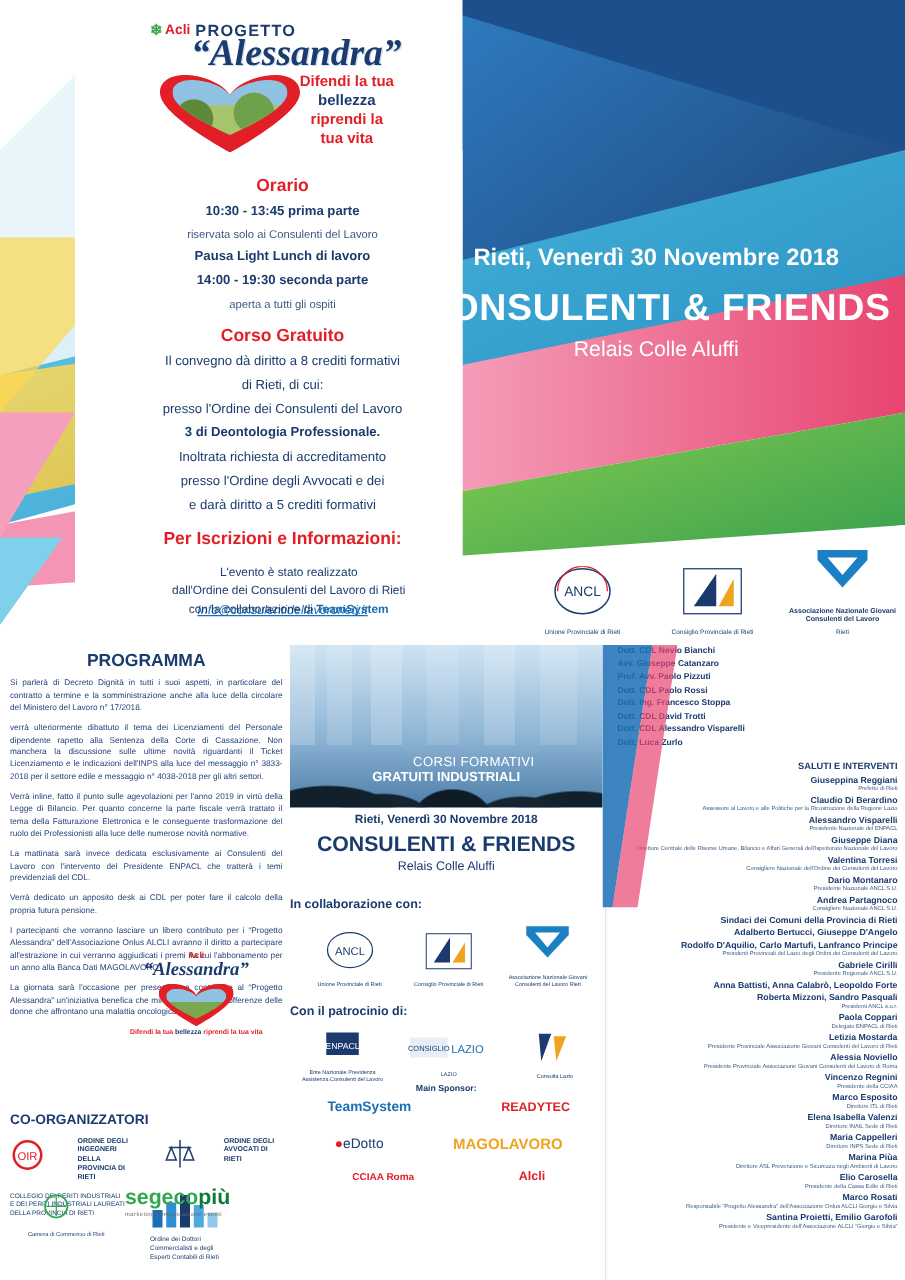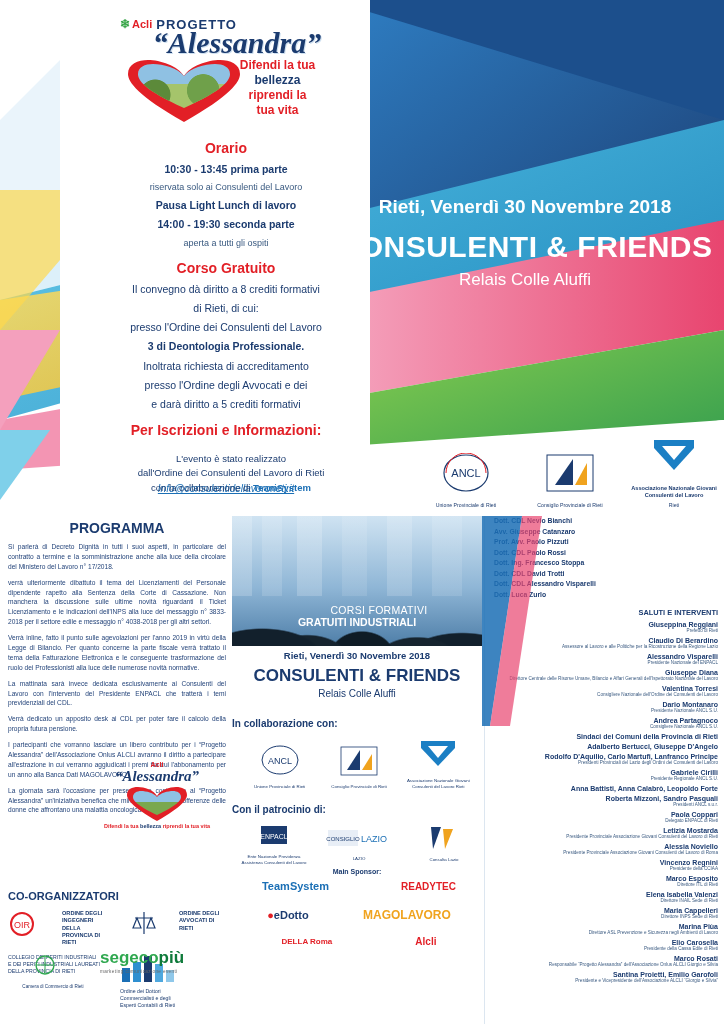--- a/index.html
+++ b/index.html
@@ -152,21 +152,21 @@
   .patro-logos { position:absolute; left:238px; top:306px; width:242px; display:flex; justify-content:space-between; align-items:center; }
 
   .sponsor-h { position:absolute; left:232px; top:352px; width:250px; text-align:center; font-size:7px; font-weight:bold; color:#1b3b6f; }
   .sponsor-row1 { position:absolute; left:240px; top:364px; width:238px; display:flex; justify-content:space-around; align-items:center; }
   .sponsor-row2 { position:absolute; left:240px; top:392px; width:238px; display:flex; justify-content:space-around; align-items:center; }
   .sponsor-row3 { position:absolute; left:240px; top:420px; width:238px; display:flex; justify-content:space-around; align-items:center; }
 
   .ts-logo { font-size:11px; font-weight:bold; color:#1b6fb5; }
   .ready { font-size:10px; font-weight:bold; color:#1b3b6f; }
   .ready .r { color:#e21f26;padding-left:28px; }
-  .edotto { font-size:11px; font-weight:bold; color:#1b3b6f; }
+  .edotto { font-size:11px; font-weight:normal; color:#1b3b6f; }
   .edotto .dot { color:#e21f26; }
   .magolav { font-size:12px; font-weight:bold; color:#f0a31e; }
   .cgil { font-size:8px; font-weight:bold; color:#e21f26; }
   .alclibox { font-size:10px; font-weight:bold; color:#e21f26; }
 
   
   .relatori { position:absolute; left:488px; top:0; width:236px; height:508px; background:#ffffff; }
   .relatori h2 { font-size:12px; font-weight:bold; color:#1b3b6f; margin:6px 0 5px 6px; }
   .rel-list { padding-left:6px; }
   .rel-list li { list-style:none; font-size:6.8px; color:#1b3b6f; font-weight:bold; line-height:1.55; }
@@ -472,21 +472,21 @@
     <div class="sponsor-h">Main Sponsor:</div>
     <div class="sponsor-row1">
       <span class="ts-logo">TeamSystem</span>
       <span class="ready"><span class="r">READYTEC</span></span>
     </div>
     <div class="sponsor-row2">
       <span class="edotto"><span class="dot">●</span><span>eDotto</span></span>
       <span class="magolav">MAGOLAVORO</span>
     </div>
     <div class="sponsor-row3">
-      <span class="cgil">DELLA Roma</span>
+      <span class="cgil">CCIAA Roma</span>
       <span class="alclibox">Alcli</span>
     </div>
 
     <div class="rel-divider"></div>
     <div class="relatori">
       <ul class="rel-list">
         <li>Dott. CDL Nevio Bianchi</li>
         <li>Avv. Giuseppe Catanzaro</li>
         <li>Prof. Avv. Paolo Pizzuti</li>
         <li>Dott. CDL Paolo Rossi</li>

